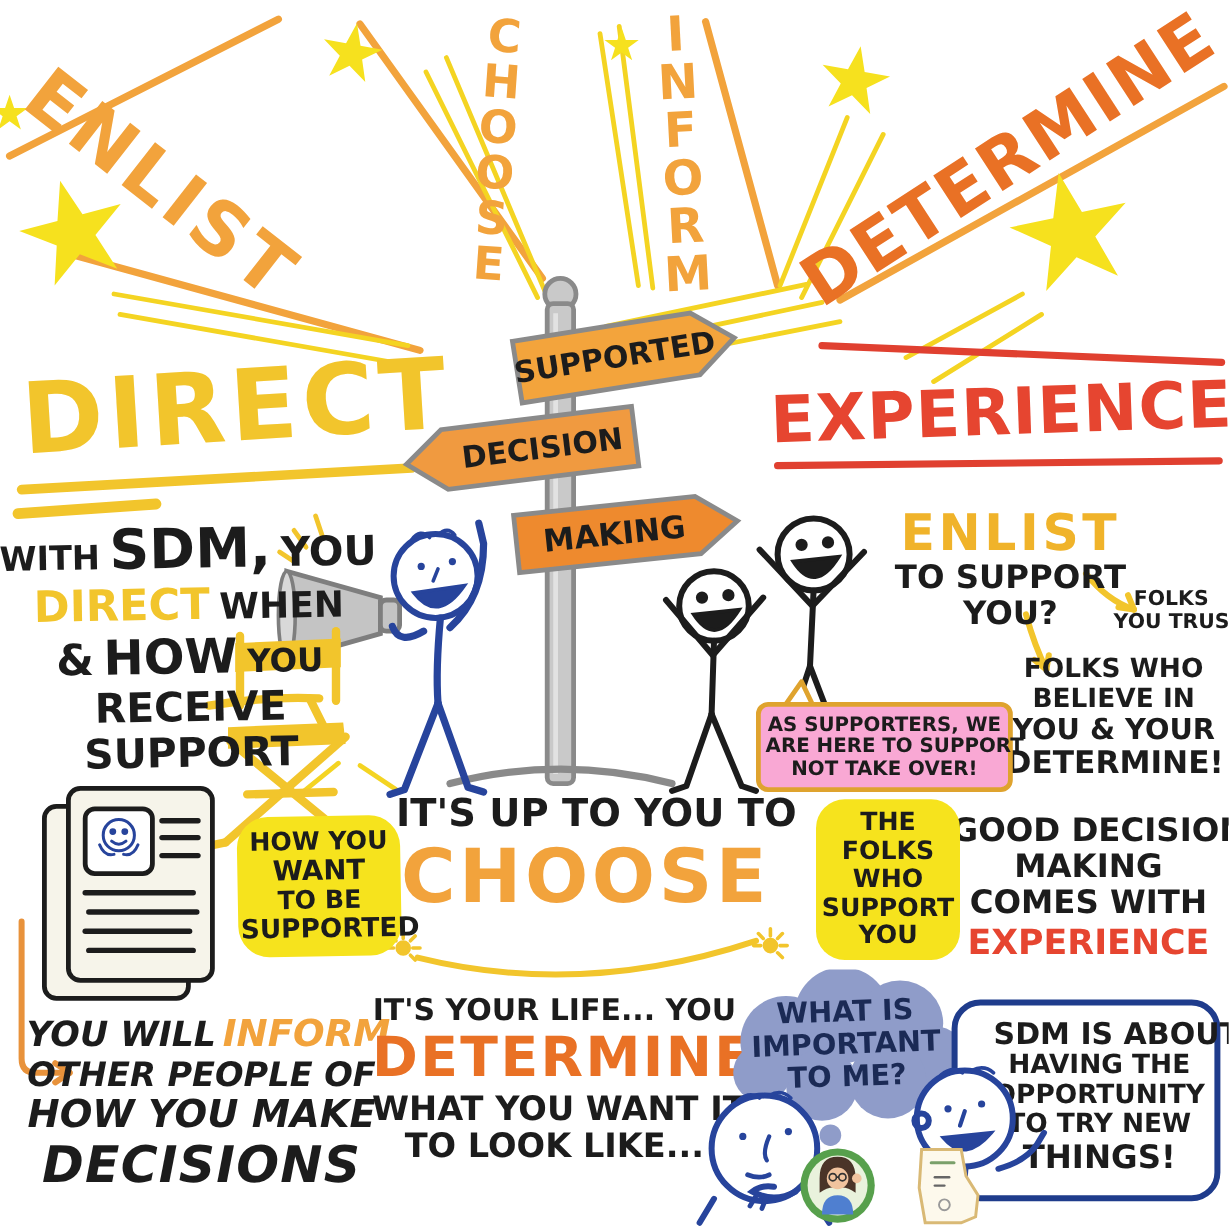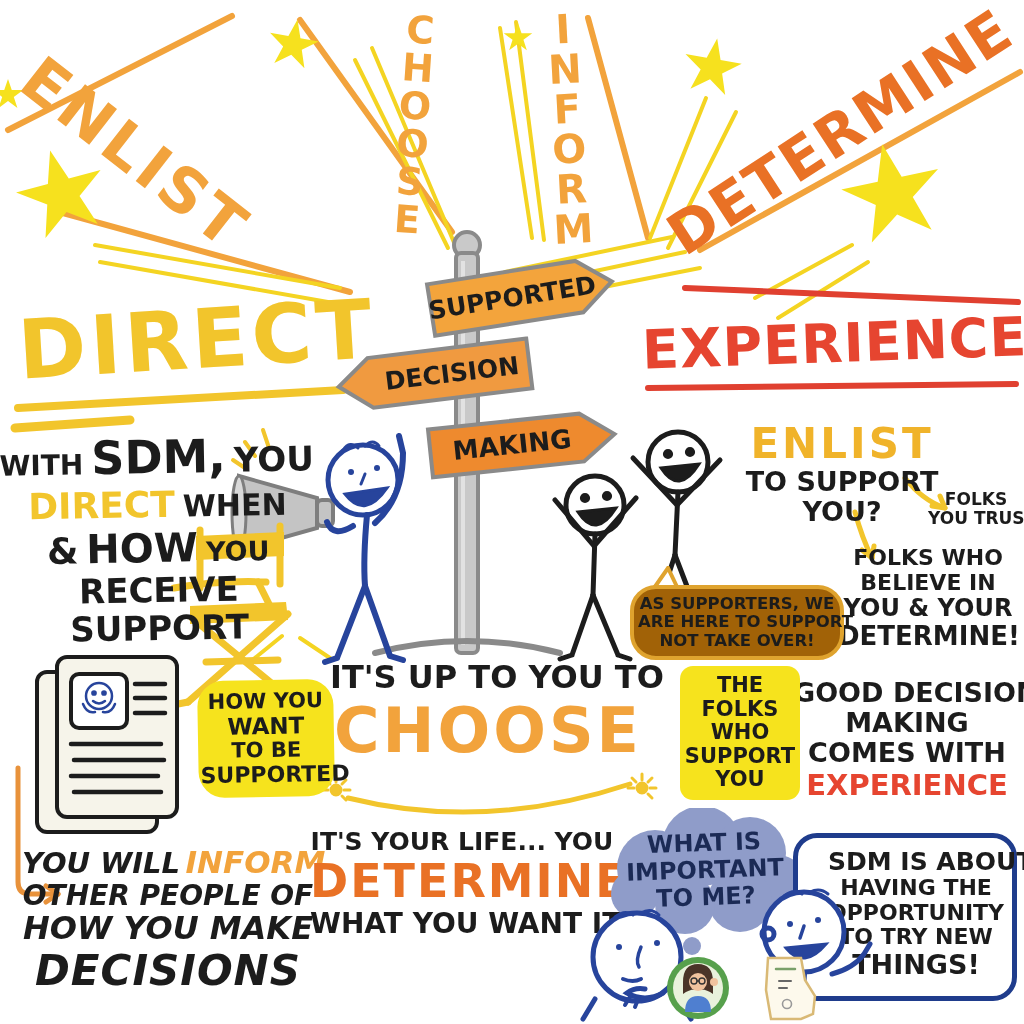--- a/index.html
+++ b/index.html
@@ -20,28 +20,28 @@
   .w-direct{left:18px;top:292px;font-size:82px;letter-spacing:4px;color:var(--yellow);
             transform:rotate(-3.5deg);white-space:nowrap;}
   .w-experience{left:642px;top:312px;font-size:54px;letter-spacing:1px;color:var(--red);
             transform:rotate(-2deg);white-space:nowrap;}
   
   .sdm-direct{left:8px;top:430px;width:300px;transform:rotate(-1deg);}
   .sdm-direct .row{display:flex;justify-content:center;align-items:baseline;gap:8px;white-space:nowrap;}
   .enlist-q{left:722px;top:420px;width:240px;}
   .folks-trust{left:928px;top:490px;width:96px;font-size:17px;}
   .folks-believe{left:838px;top:546px;width:180px;font-size:22px;}
-  .bubble{left:630px;top:585px;width:198px;background:#a16207;border:4px solid var(--bubble_border);
-          border-radius:26px;padding:6px 4px;font-size:16.5px;text-align:center;}
+  .bubble{left:630px;top:585px;width:198px;background:#f9a8d4;border:4px solid var(--bubble_border);
+          border-radius:10px;padding:6px 4px;font-size:16.5px;text-align:center;}
   .bubble-tail{left:648px;top:566px;}
   .good-decision{left:793px;top:678px;width:228px;font-size:27px;}
   .choose-blk{left:330px;top:660px;width:316px;}
   .ybox{background:var(--highlight);text-align:center;color:var(--ink);}
   .how-supported{left:198px;top:680px;width:132px;border-radius:26px;padding:10px 2px;transform:rotate(-1deg);}
-  .folks-support{left:680px;top:666px;width:116px;border-radius:13px;padding:8px 2px;}
+  .folks-support{left:680px;top:666px;width:116px;border-radius:24px;padding:8px 2px;}
   .inform-blk{left:22px;top:845px;width:292px;font-style:italic;}
   .your-life{left:310px;top:828px;width:304px;}
   .thought-text{left:620px;top:830px;width:170px;font-size:24px;color:var(--cloud_ink);transform:rotate(-2deg);}
   .sdm-box{left:793px;top:833px;width:224px;height:168px;border:5px solid var(--navy);border-radius:24px;
            background:#fff;box-sizing:border-box;padding:10px 8px 0 30px;text-align:center;}
 </style>
 </head>
 <body>
 
 <div class="canvas">
@@ -324,20 +324,21 @@
     <div class="line"><span style="font-size:29px">YOU WILL</span> <span style="font-size:31px;color:var(--orange)">INFORM</span></div>
     <div class="line" style="font-size:28px">OTHER PEOPLE OF</div>
     <div class="line" style="font-size:32px">HOW YOU MAKE</div>
     <div class="line" style="font-size:42px;font-weight:900;letter-spacing:1px">DECISIONS</div>
   </div>
 
   <div class="abs ctr your-life">
     <div class="line" style="font-size:25px">IT'S YOUR LIFE... YOU</div>
     <div class="line" style="font-size:46px;letter-spacing:2px;color:var(--deep_orange)">DETERMINE</div>
     <div class="line" style="font-size:28px">WHAT YOU WANT IT</div>
+    <div class="line" style="font-size:28px">TO LOOK LIKE...</div>
   </div>
 
   <svg class="abs" style="left:600px;top:808px;" width="210" height="170" viewBox="0 0 210 170">
     <g fill="#8F9CC9">
       <circle cx="55" cy="60" r="38"></circle>
         <circle cx="102" cy="38" r="40"></circle>
         <circle cx="150" cy="45" r="36"></circle>
       <circle cx="178" cy="75" r="28"></circle>
         <circle cx="140" cy="92" r="32"></circle>
         <circle cx="85" cy="96" r="30"></circle>

